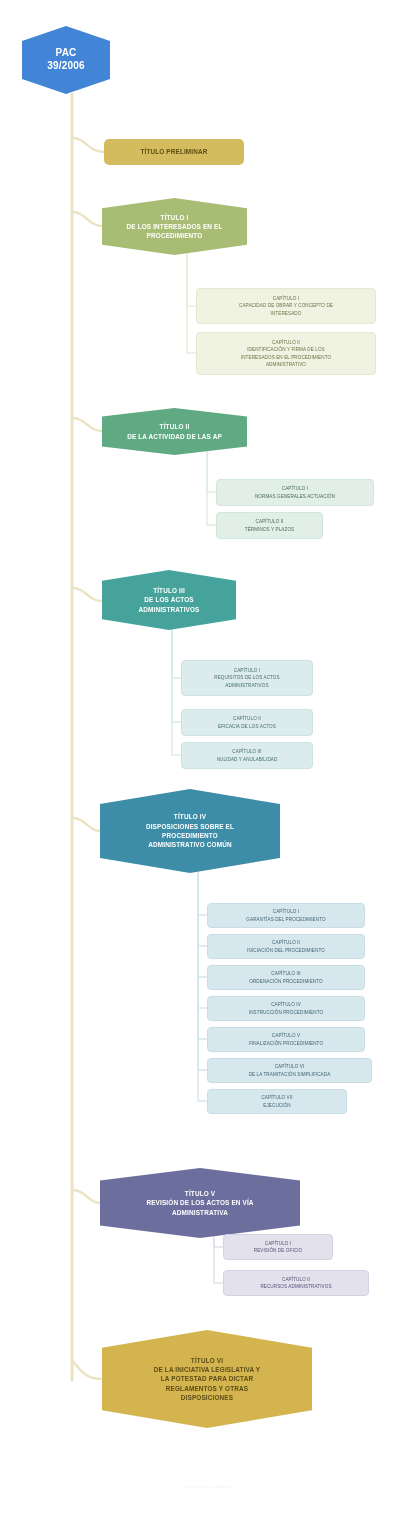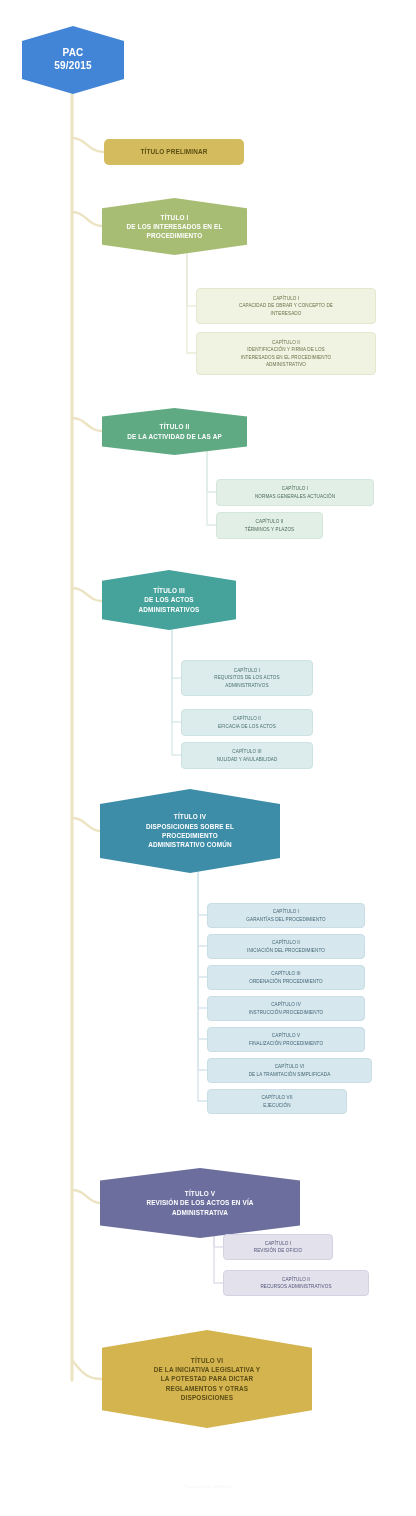--- a/index.html
+++ b/index.html
@@ -33,21 +33,21 @@
     color: #ffffff;
     font-weight: bold;
     letter-spacing: .2px;
     line-height: 1.28;
     padding: 4px 8px;
     -webkit-clip-path: polygon(0 22%, 50% 0, 100% 22%, 100% 78%, 50% 100%, 0 78%);
     clip-path: polygon(0 22%, 50% 0, 100% 22%, 100% 78%, 50% 100%, 0 78%);
   }
   .root {
     left: 22px; top: 26px;
-    width: 102px; height: 68px;
+    width: 88px; height: 68px;
     background: #4285d6;
     font-size: 10px;
   }
 
   
   .title-node {
     position: absolute;
     display: flex;
     align-items: center;
     justify-content: center;
@@ -140,21 +140,21 @@
     <path d="M 187 831 L 198 831" stroke="#d6e6ed" stroke-width="1.4" fill="none"></path>
 
     <path d="M 214 1203 L 214 1247 L 223 1247" stroke="#e0dfeb" stroke-width="1.4" fill="none"></path>
     <path d="M 214 1203 L 214 1283 L 223 1283" stroke="#e0dfeb" stroke-width="1.4" fill="none"></path>
     <path d="M 203 1203 L 214 1203" stroke="#e0dfeb" stroke-width="1.4" fill="none"></path>
   </svg>
 
   <div class="hexnode root">
     <div>
       <div>PAC</div>
-      <div>59/2015</div>
+      <div>39/2006</div>
     </div>
   </div>
 
   <div class="title-node flat" style="left:104px; top:139px; width:140px; height:26px; background:#d4bc5e;">
     <div>
       <div>TÍTULO PRELIMINAR</div>
     </div>
   </div>
 
   <div class="title-node hex" style="left:102px; top:198px; width:145px; height:57px; background:#a8bd74;">

